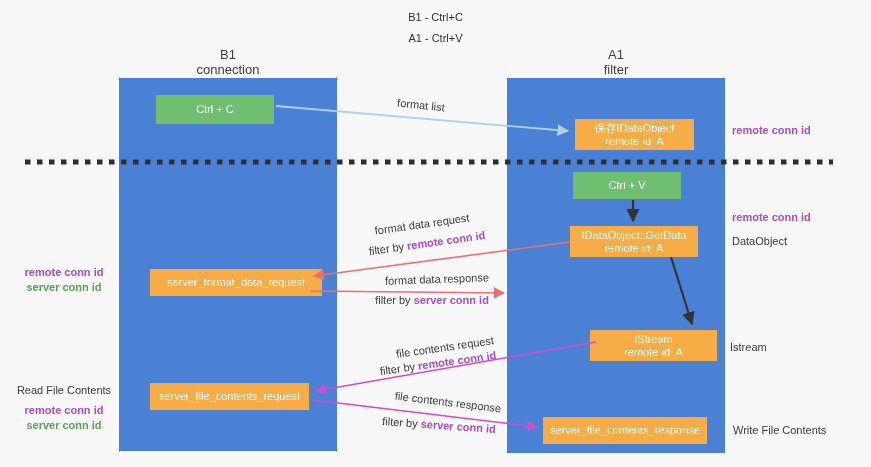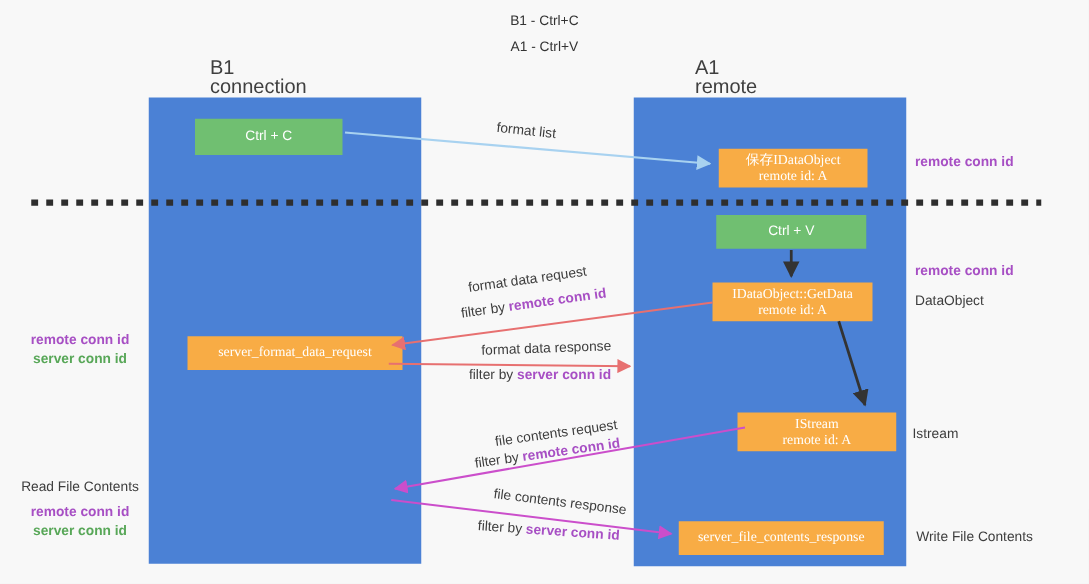--- a/index.html
+++ b/index.html
@@ -20,35 +20,35 @@
     overflow:hidden;font-family:"Liberation Sans",sans-serif;
   }
   .title{
     position:absolute;top:7px;left:0;width:871px;text-align:center;
     font-size:11px;color:#333;line-height:21px;z-index:4;
   }
   .col{position:absolute;background:var(--blue);z-index:1;}
   .col-left{left:119px;top:78px;width:218px;height:373px;}
   .col-right{left:507px;top:78px;width:218px;height:375px;}
   .col-header{
-    position:absolute;text-align:left;font-size:16px;color:#3f3f3f;
+    position:absolute;text-align:center;font-size:13px;color:#3f3f3f;
     line-height:15px;z-index:4;width:120px;
   }
   .col-header.left{left:168px;top:47px;}
   .col-header.right{left:556px;top:47px;}
   .box{
     position:absolute;display:flex;flex-direction:column;align-items:center;
     justify-content:center;color:#fff;font-size:11px;text-align:center;
     line-height:13px;z-index:2;white-space:nowrap;
   }
-  .orange{background:var(--orange);font-family:Liberation Serif, serif;}
+  .orange{background:var(--orange);}
   .green{background:var(--green);}
   .b-ctrl-c{left:156px;top:95px;width:118px;height:29px;}
   .b-saved{left:575px;top:119px;width:119px;height:31px;}
-  .b-ctrl-v{left:573px;top:172px;width:120px;height:27px;}
+  .b-ctrl-v{left:573px;top:172px;width:108px;height:27px;}
   .b-getdata{left:570px;top:226px;width:128px;height:31px;}
   .b-fmt-req{left:150px;top:269px;width:172px;height:27px;}
   .b-fmt-resp{left:510px;top:281px;width:156px;height:27px;}
   .b-istream{left:590px;top:330px;width:127px;height:31px;}
   .b-file-req{left:150px;top:383px;width:159px;height:27px;}
   .b-file-resp{left:543px;top:417px;width:164px;height:27px;text-align:center;}
   svg.overlay{position:absolute;left:0;top:0;z-index:3;pointer-events:none;}
   .mid-label{
     position:absolute;font-size:11px;color:#3d3d3d;text-align:center;
     white-space:nowrap;z-index:4;transform-origin:center center;
@@ -68,21 +68,21 @@
     <div>B1 - Ctrl+C</div>
     <div>A1 - Ctrl+V</div>
   </div>
 
   <div class="col-header left">
     <div>B1</div>
     <div>connection</div>
   </div>
   <div class="col-header right">
     <div>A1</div>
-    <div>remote</div>
+    <div>filter</div>
   </div>
 
   <div class="col col-left"></div>
   <div class="col col-right"></div>
 
   <div class="box green b-ctrl-c">
     <span>Ctrl + C</span>
   </div>
   <div class="box orange b-saved">
     <span>保存IDataObject</span>
@@ -94,20 +94,23 @@
   <div class="box orange b-getdata">
     <span>IDataObject::GetData</span>
     <span>remote id: A</span>
   </div>
   <div class="box orange b-fmt-req">
     <span>server_format_data_request</span>
   </div>
   <div class="box orange b-istream">
     <span>IStream</span>
     <span>remote id: A</span>
+  </div>
+  <div class="box orange b-file-req">
+    <span>server_file_contents_request</span>
   </div>
   <div class="box orange b-file-resp">
     <span>server_file_contents_response</span>
   </div>
 
   <svg class="overlay" width="871" height="467" viewBox="0 0 871 467">
     <defs>
       <marker id="h-lblue" viewBox="0 0 10 10" refX="9" refY="5" markerWidth="6.5" markerHeight="6.5" orient="auto-start-reverse">
         <path d="M0,0 L10,5 L0,10 z" fill="#a8d2f0"></path>
       </marker>

